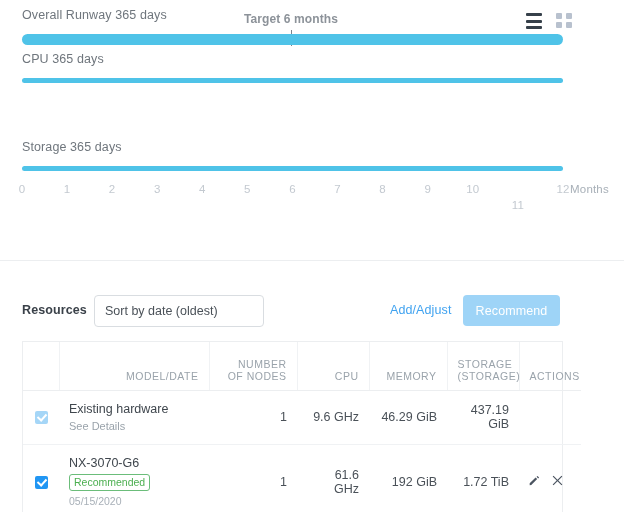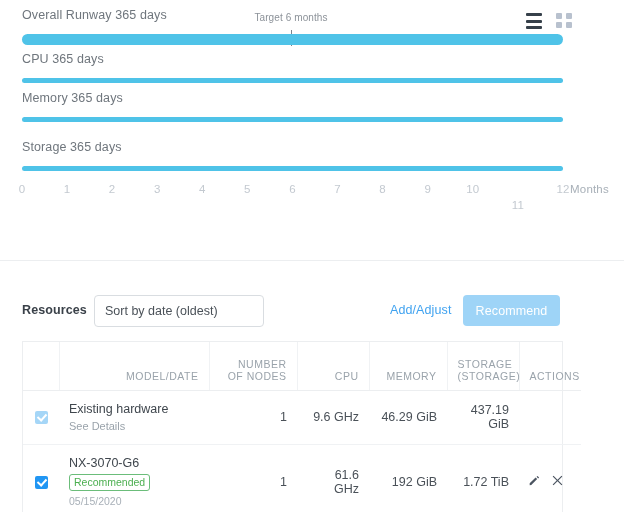--- a/index.html
+++ b/index.html
@@ -57,24 +57,25 @@
   .icon-btn.grid i {
     display: block;
     background: #b8c1ce;
     border-radius: 1px;
   }
 
   .target-label {
     position: absolute;
     left: 291px; top: 12px;
     transform: translateX(-50%);
-    font-size: 10px;
+    font-size: 12px;
     color: #8c9299;
     white-space: nowrap;
     letter-spacing: .1px;
+    font-weight: bold;
   }
   .target-tick {
     position: absolute;
     left: 291px; top: 30px;
     width: 1px; height: 16px;
     background: #7c838b;
   }
 
   .runway-row { position: absolute; left: 0; width: 624px; }
   .runway-row .row-label {
@@ -335,26 +336,20 @@
       </div>
     </div>
 
     <div class="runway-row row-cpu">
       <div class="row-label">CPU 365 days</div>
       <div class="bar-track">
         <div class="bar-fill" style="width: 100%; background: rgb(79, 195, 232);"></div>
       </div>
     </div>
 
-    <div class="runway-row row-memory">
-      <div class="row-label">Memory 365 days</div>
-      <div class="bar-track">
-        <div class="bar-fill" style="width: 100%; background: rgb(79, 195, 232);"></div>
-      </div>
-    </div>
 
     <div class="runway-row row-storage">
       <div class="row-label">Storage 365 days</div>
       <div class="bar-track">
         <div class="bar-fill" style="width: 100%; background: rgb(79, 195, 232);"></div>
       </div>
     </div>
 
     <div class="axis" id="axis">
         <div class="tick" style="left: 0%;">0</div>

